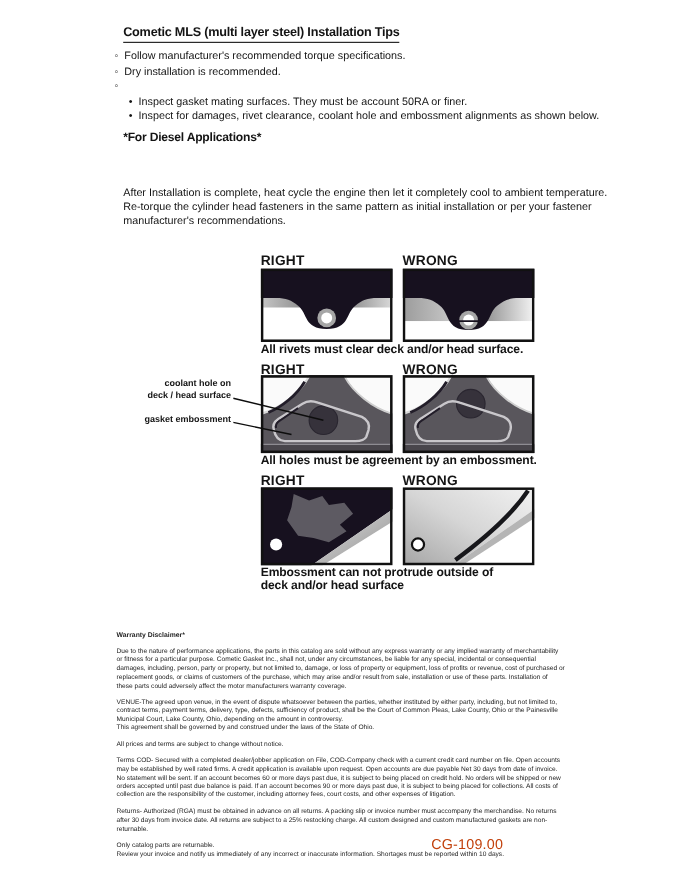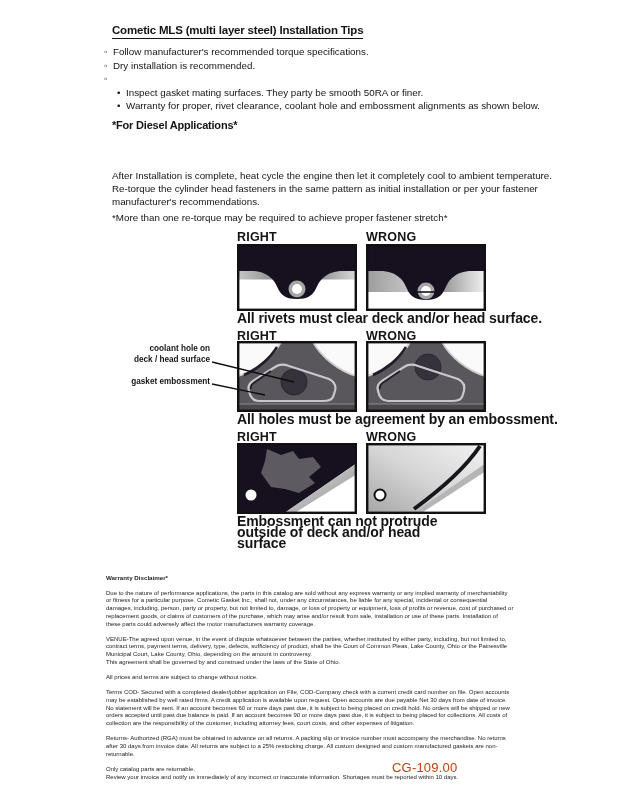--- a/index.html
+++ b/index.html
@@ -16,21 +16,21 @@
   .subtip{display:flex;margin-left:13px;}
   .subtip .glyph{width:9px;flex:0 0 9px;}
 
   .diesel-heading{left:112px;top:119px;font-size:11px;font-weight:bold;letter-spacing:-0.2px;}
   .para{left:112px;font-size:9.8px;line-height:13px;width:444px;}
   .p1{top:136px;}
   .p2{top:169px;}
   .note{top:211px;}
 
   .fig-label{width:120px;font-size:12.5px;font-weight:bold;letter-spacing:0.2px;}
-  .fig-caption{font-size:14px;font-weight:bold;letter-spacing:-0.1px;line-height:11px;}
+  .fig-caption{font-size:11px;font-weight:bold;letter-spacing:-0.1px;line-height:11px;}
   .ann{width:108px;left:102px;text-align:right;font-size:8.2px;line-height:10.5px;white-space:pre-line;font-weight:bold;}
 
   .pre{white-space:pre-line;}
 
   .disclaimer{left:106px;top:574px;width:408px;font-size:6px;line-height:7.7px;color:#232323;}
   .disclaimer .dhead{font-weight:bold;font-size:6.2px;margin-bottom:8px;}
   .disclaimer p{margin:0 0 7.5px 0;}
 
   .footer-code{left:392px;top:760px;font-size:13px;letter-spacing:0.2px;color:#c2410c;}
 
@@ -50,31 +50,30 @@
     </div>
     <div class="tip">
       <span class="glyph">◦</span>
       <span>Dry installation is recommended.</span>
     </div>
     <div class="tip">
       <span class="glyph">◦</span>
     </div>
     <div class="subtip">
       <span class="glyph">•</span>
-      <span>Inspect gasket mating surfaces.  They party be smooth 50RA or finer.</span>
+      <span>Inspect gasket mating surfaces.  They must be account 50RA or finer.</span>
     </div>
     <div class="subtip">
       <span class="glyph">•</span>
-      <span>Warranty for proper, rivet clearance, coolant hole and embossment alignments as shown below.</span>
+      <span>Inspect for damages, rivet clearance, coolant hole and embossment alignments as shown below.</span>
     </div>
   </div>
 
   <div class="abs diesel-heading">*For Diesel Applications*</div>
   <div class="abs para p2">After Installation is complete, heat cycle the engine then let it completely cool to ambient temperature. Re-torque the cylinder head fasteners in the same pattern as initial installation or per your fastener manufacturer's recommendations.</div>
-  <div class="abs para note">*More than one re-torque may be required to achieve proper fastener stretch*</div>
 
   <div class="abs fig-label" style="left:237px;top:230px;">RIGHT</div>
   <div class="abs fig-label" style="left:366px;top:230px;">WRONG</div>
 
   <svg class="abs" style="left:237px;top:244px;" width="120" height="67" viewBox="0 0 120 67">
     <defs>
       <linearGradient id="g1l" x1="0" y1="0" x2="1" y2="0">
         <stop offset="0" stop-color="#c4c4c4"></stop>
           <stop offset="1" stop-color="#8d8d8d"></stop>
       </linearGradient>

